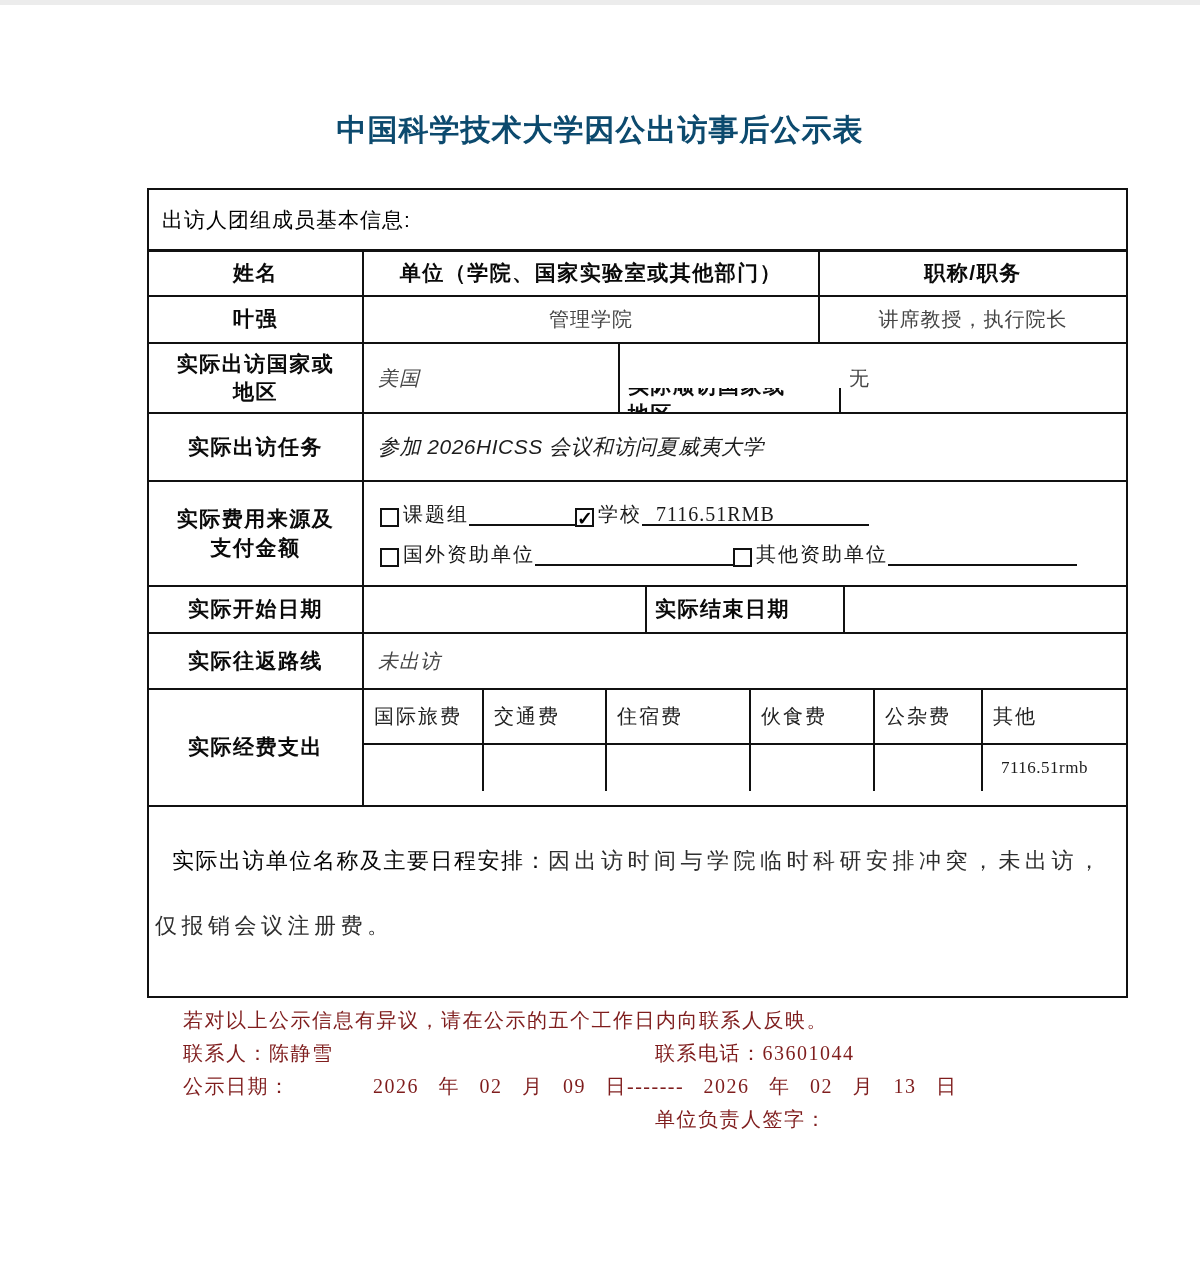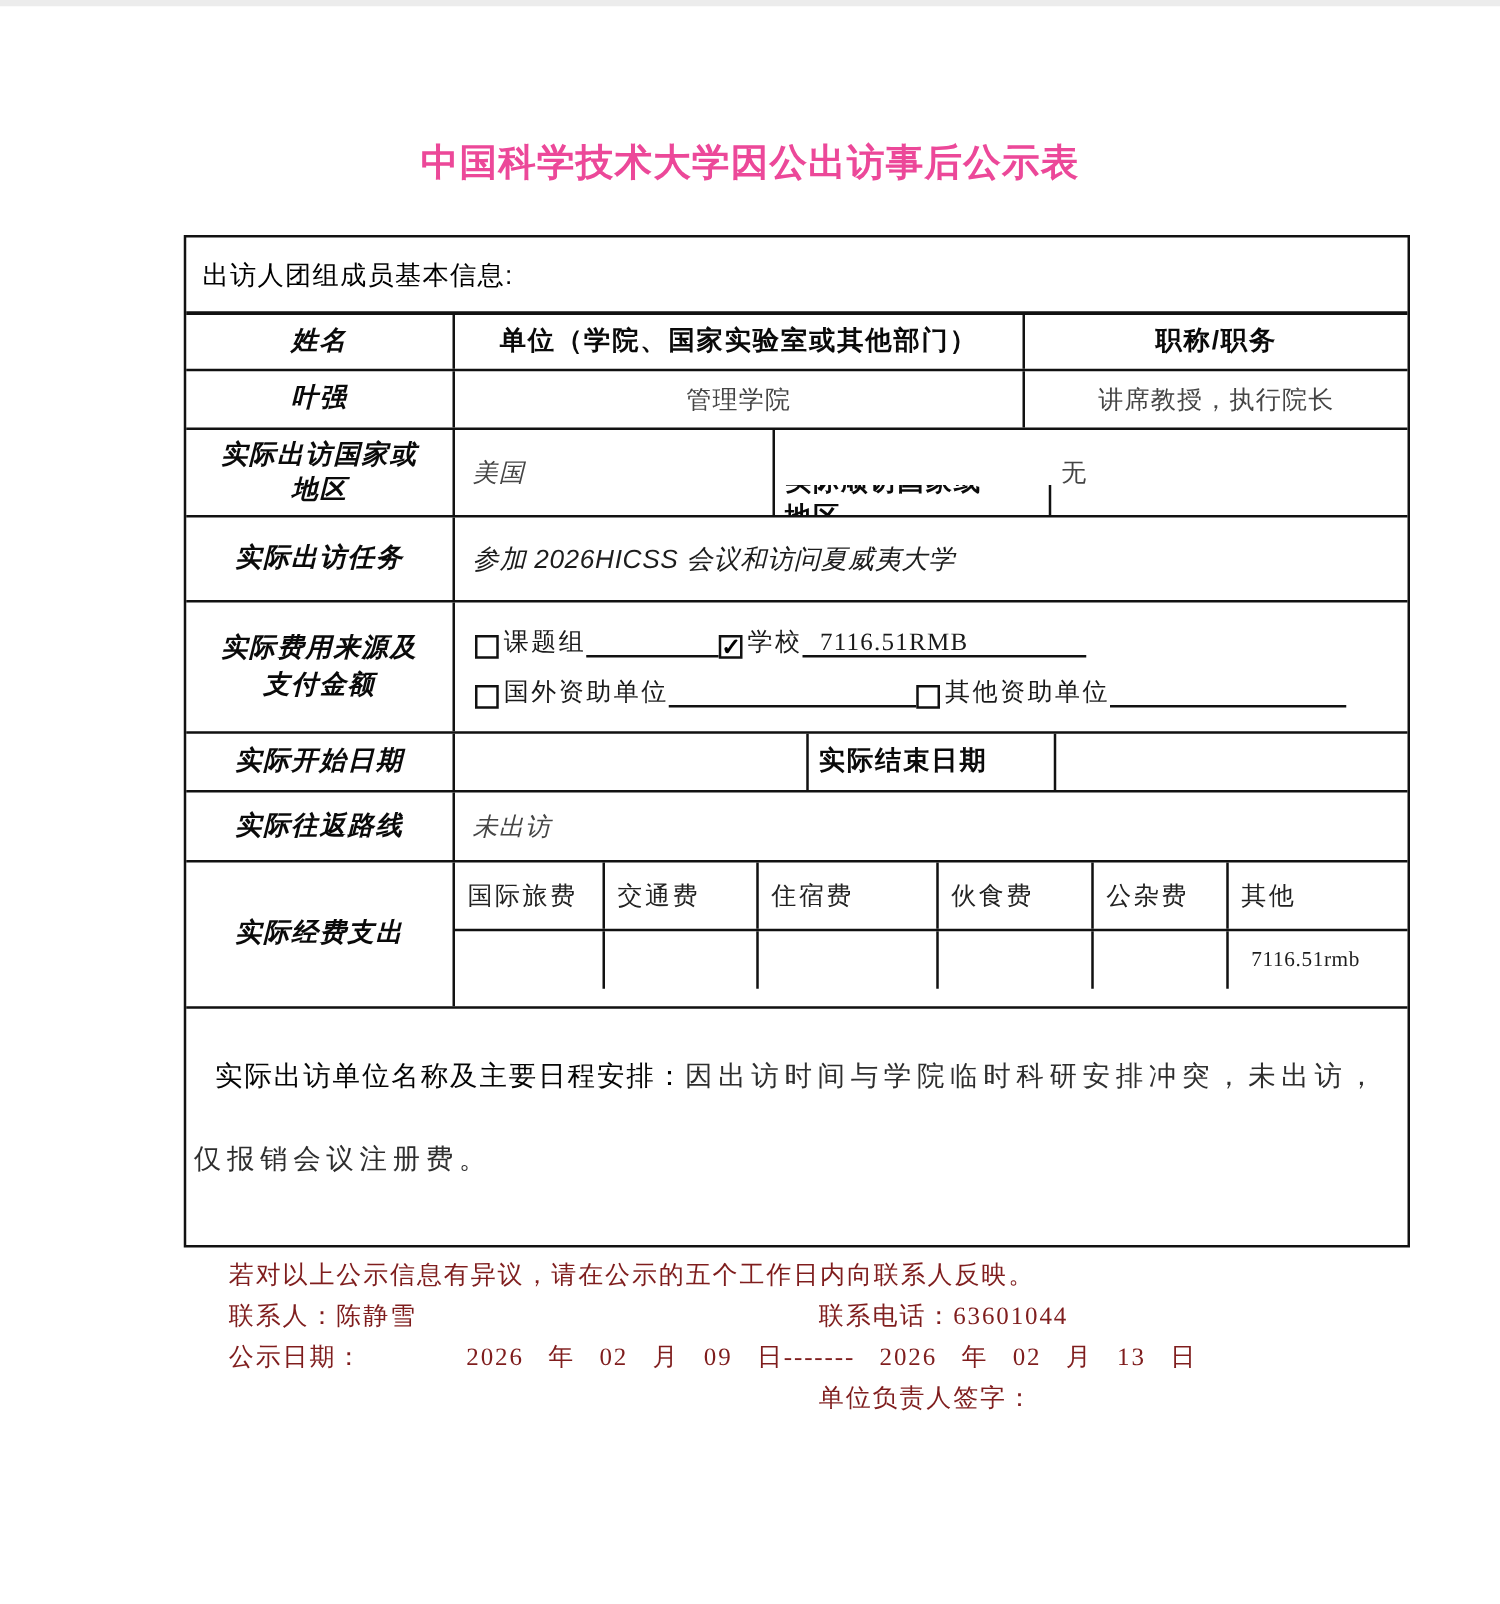--- a/index.html
+++ b/index.html
@@ -1,42 +1,42 @@
 <!DOCTYPE html>
 <html><head>
 <meta charset="utf-8">
 <style>
   * { margin:0; padding:0; box-sizing:border-box; }
   html,body { width:1200px; height:1283px; background:#ffffff; font-family:"Liberation Sans", sans-serif; color:#000; }
   .page { position:relative; width:1200px; height:1283px; background:#fff; overflow:hidden; }
   .topstrip { position:absolute; top:0; left:0; width:1200px; height:5px; background:#ececec; }
 
   .doc-title { position:absolute; top:110px; left:0; width:1200px; text-align:center;
-               font-size:30px; font-weight:bold; letter-spacing:1px; color:#ec4899; }
+               font-size:30px; font-weight:bold; letter-spacing:1px; color:#0c4a6e; }
 
   .form { position:absolute; top:188px; left:147px; width:981px; height:810px;
           border:2px solid #111; }
   .row { display:flex; width:100%; border-bottom:2px solid #111; }
   .row:last-child { border-bottom:none; }
   .cell { border-right:2px solid #111; display:flex; align-items:center; overflow:hidden; }
   .cell:last-child { border-right:none; }
   .ctr { justify-content:center; text-align:center; }
 
   .lbl { font-weight:bold; font-size:21px; letter-spacing:1.5px; color:#0a0a0a; line-height:1.35; }
   .val { font-family:"Liberation Serif", serif; font-size:20px; color:#454545; letter-spacing:1px; }
   .val-dark { font-family:"Liberation Serif", serif; font-size:20px; color:#1c1c1c; letter-spacing:1px; }
 
   
   .rA { height:62px; border-bottom:3px solid #111; }
   .rB { height:45px; } .rC { height:47px; } .rD { height:70px; }
   .rE { height:68px; } .rF { height:105px; } .rG { height:47px; }
   .rH { height:56px; } .rIJ { height:117px; } .rK { height:189px; display:block; }
 
   
-  .w-c1 { width:215px;font-style:italic; }
+  .w-c1 { width:215px; }
   .w-unit { width:456px; } .w-post { flex:1; }
   .w-d2 { width:256px; } .w-d3 { width:221px;margin-top:44px; } .w-d4 { flex:1; }
   .w-g2 { width:283px; } .w-g3 { width:198px; } .w-g4 { flex:1; }
   .w-e1 { width:120px; } .w-e2 { width:123px; } .w-e3 { width:144px; }
   .w-e4 { width:124px; } .w-e5 { width:108px;text-align:right; } .w-e6 { flex:1;border-radius:12px; }
 
   .padl { padding-left:14px;font-style:italic; }
   .padl8 { padding-left:8px; }
   .wrapbox { display:inline-block; max-width:162px; }
 

